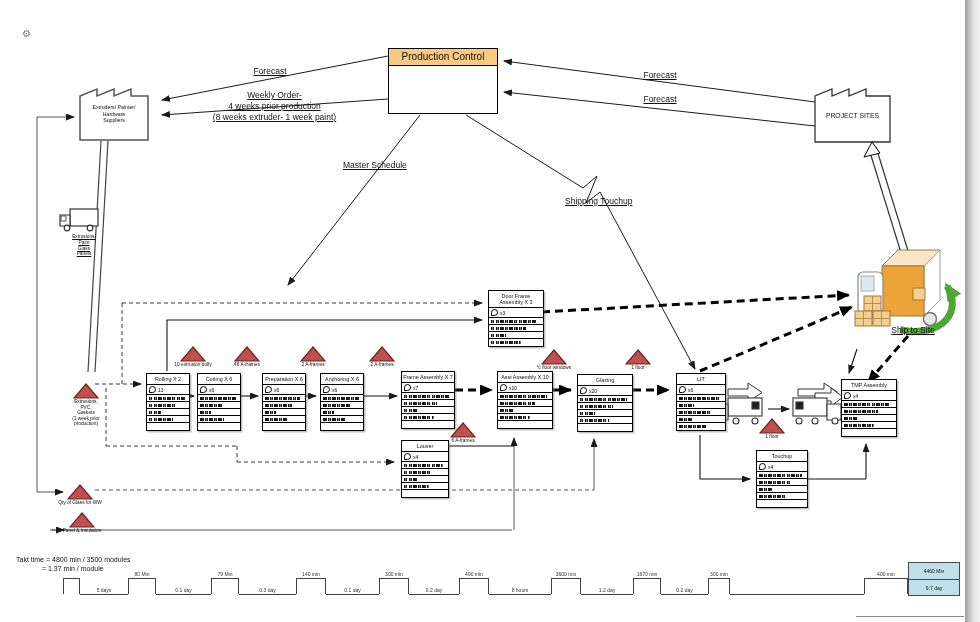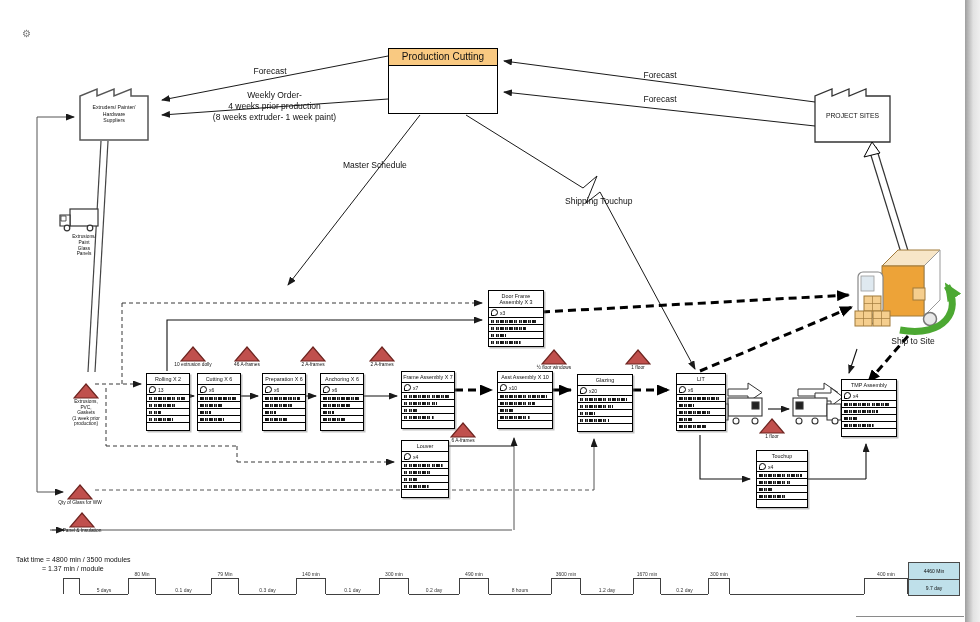--- a/index.html
+++ b/index.html
@@ -1,19 +1,19 @@
 <!DOCTYPE html>
 <html><head>
 <meta charset="utf-8">
 <style>
   html,body{margin:0;padding:0;background:#fff;}
   .canvas{position:relative;width:980px;height:622px;background:#fff;overflow:hidden;
           font-family:"Liberation Sans", sans-serif;color:#111;}
   .wires{position:absolute;left:0;top:0;z-index:1;}
-  .lbl{position:absolute;z-index:3;}
+  .lbl{position:absolute;z-index:3;text-decoration:underline;}
   .pre{white-space:pre-line;}
   .ctr{text-align:center;}
 
   
   .pc-box{position:absolute;left:388px;top:48px;width:108px;height:64px;border:1.5px solid #000;
           background:#fff;z-index:3;}
   .pc-head{height:16px;border-bottom:1.2px solid #000;background:#F9C981;font-size:10px;
            text-align:center;line-height:16px;font-weight:400;}
 
   
@@ -196,21 +196,21 @@
           <rect x="855" y="311" width="17" height="15"></rect>
           <rect x="873" y="311" width="17" height="15"></rect>
         <path d="M872.5,296 v15 M864,303.5 h17 M863.5,311 v15 M855,318.5 h17 M881.5,311 v15 M873,318.5 h17" fill="none" stroke-width=".7"></path>
       </g>
     </g>
   </svg>
 
   <div class="gear">⚙</div>
 
   <div class="pc-box">
-    <div class="pc-head">Production Cutting</div>
+    <div class="pc-head">Production Control</div>
   </div>
 
   <div class="fact-lbl pre" style="left:80px;top:104px;width:68px;">Extruders/ Painter/
 Hardware
 Suppliers</div>
   <div class="fact-lbl2" style="left:815px;top:112px;width:75px;">PROJECT SITES</div>
 
   <div class="lbl flow ctr" style="left:225px;top:66px;width:90px;">Forecast</div>
   <div class="lbl flow ctr pre" style="left:177px;top:90px;width:195px;">Weekly Order-
 4 weeks prior production
@@ -218,21 +218,21 @@
   <div class="lbl flow ctr" style="left:625px;top:70px;width:70px;">Forecast</div>
   <div class="lbl flow ctr" style="left:625px;top:94px;width:70px;">Forecast</div>
   <div class="lbl flow" style="left:343px;top:160px;">Master Schedule</div>
   <div class="lbl flow" style="left:565px;top:196px;">Shipping Touchup</div>
 
   <div class="lbl pre ctr" style="left:58px;top:234px;width:52px;font-size:4.8px;line-height:5.8px;">Extrusions/
 Paint
 Glass
 Panels</div>
 
-  <div class="lbl ctr" style="left:868px;top:336px;width:90px;font-size:8.5px;">Ship to Site</div>
+  <div class="lbl ctr" style="left:868px;top:325px;width:90px;font-size:8.5px;">Ship to Site</div>
 
   <div class="proc" style="left:146px;top:373px;width:42px;">
     <div class="proc-title">Rolling X 2</div>
     <div class="proc-op">
         <span class="op-icon"></span>
         <span>13</span>
       </div>
     <div class="prow">
         <div class="scrib" style="width:94%"></div>
       </div>

